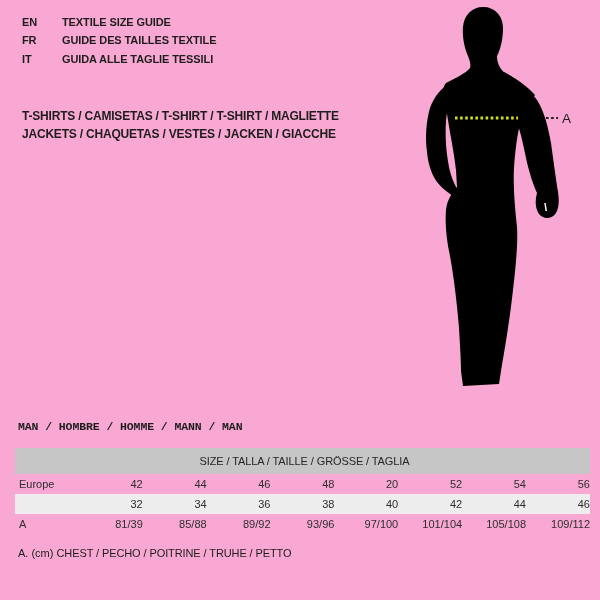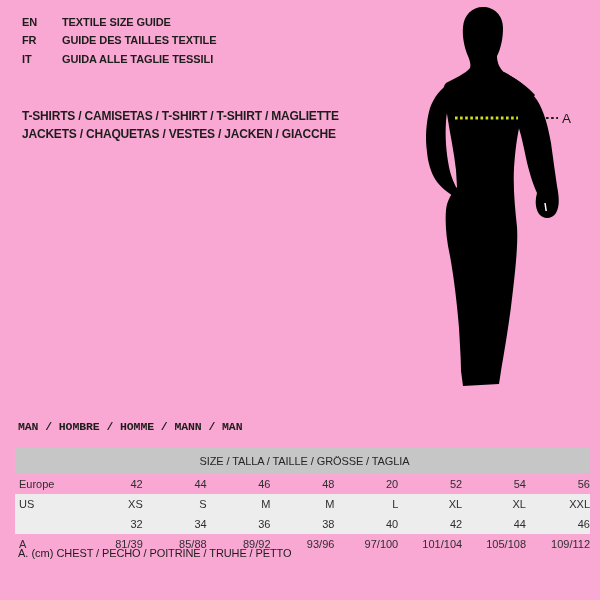--- a/index.html
+++ b/index.html
@@ -96,31 +96,20 @@
           <td>42</td>
           <td>44</td>
           <td>46</td>
           <td>48</td>
           <td>20</td>
           <td>52</td>
           <td>54</td>
           <td>56</td>
         </tr>
         <tr class="shaded">
-          <th>US</th>
-          <td>XS</td>
-          <td>S</td>
-          <td>M</td>
-          <td>M</td>
-          <td>L</td>
-          <td>XL</td>
-          <td>XL</td>
-          <td>XXL</td>
-        </tr>
-        <tr class="shaded">
           <th></th>
           <td>32</td>
           <td>34</td>
           <td>36</td>
           <td>38</td>
           <td>40</td>
           <td>42</td>
           <td>44</td>
           <td>46</td>
         </tr>

